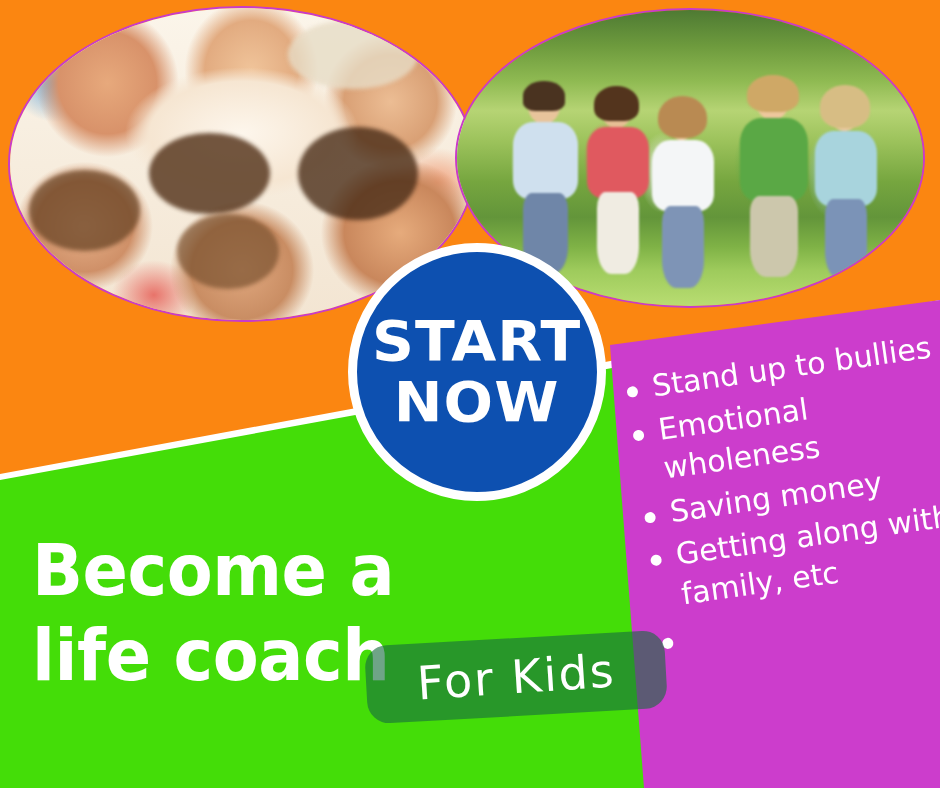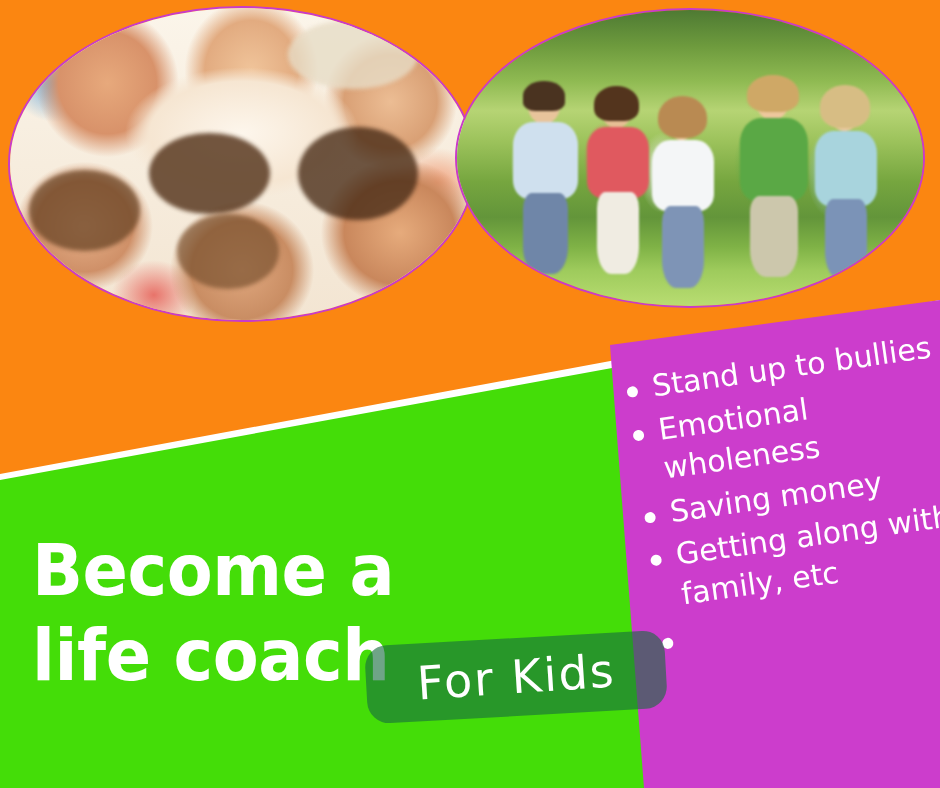--- a/index.html
+++ b/index.html
@@ -247,20 +247,24 @@
     <div class="runner" style="left:76%;top:29%;width:15%;height:60%;">
       <div class="head" style="left:26%;top:0;width:44%;height:20%;background:#eac89f;"></div>
       <div class="head" style="left:12%;top:-6%;width:72%;height:24%;background:#d7bd84;border-radius:50% 50% 40% 40%;"></div>
       <div class="torso" style="left:6%;top:20%;width:88%;height:42%;background:#a8d4dd;"></div>
       <div class="legs" style="left:20%;top:58%;width:60%;height:45%;background:#7b93b7;border-radius:20% 20% 34% 34%;"></div>
     </div>
 
     <span class="sr">Five children running barefoot across grass in front of a green hedge with trees behind</span>
   </div>
 
+  <div id="start-now-badge">
+    <div class="line one">START</div>
+    <div class="line two">NOW</div>
+  </div>
 
   <div id="headline">Become a life coach</div>
 
   <div id="for-kids-badge">
     <span class="label">For Kids</span>
   </div>
 
   <ul id="benefits-list">
     <li>
       <span class="dot"></span>

